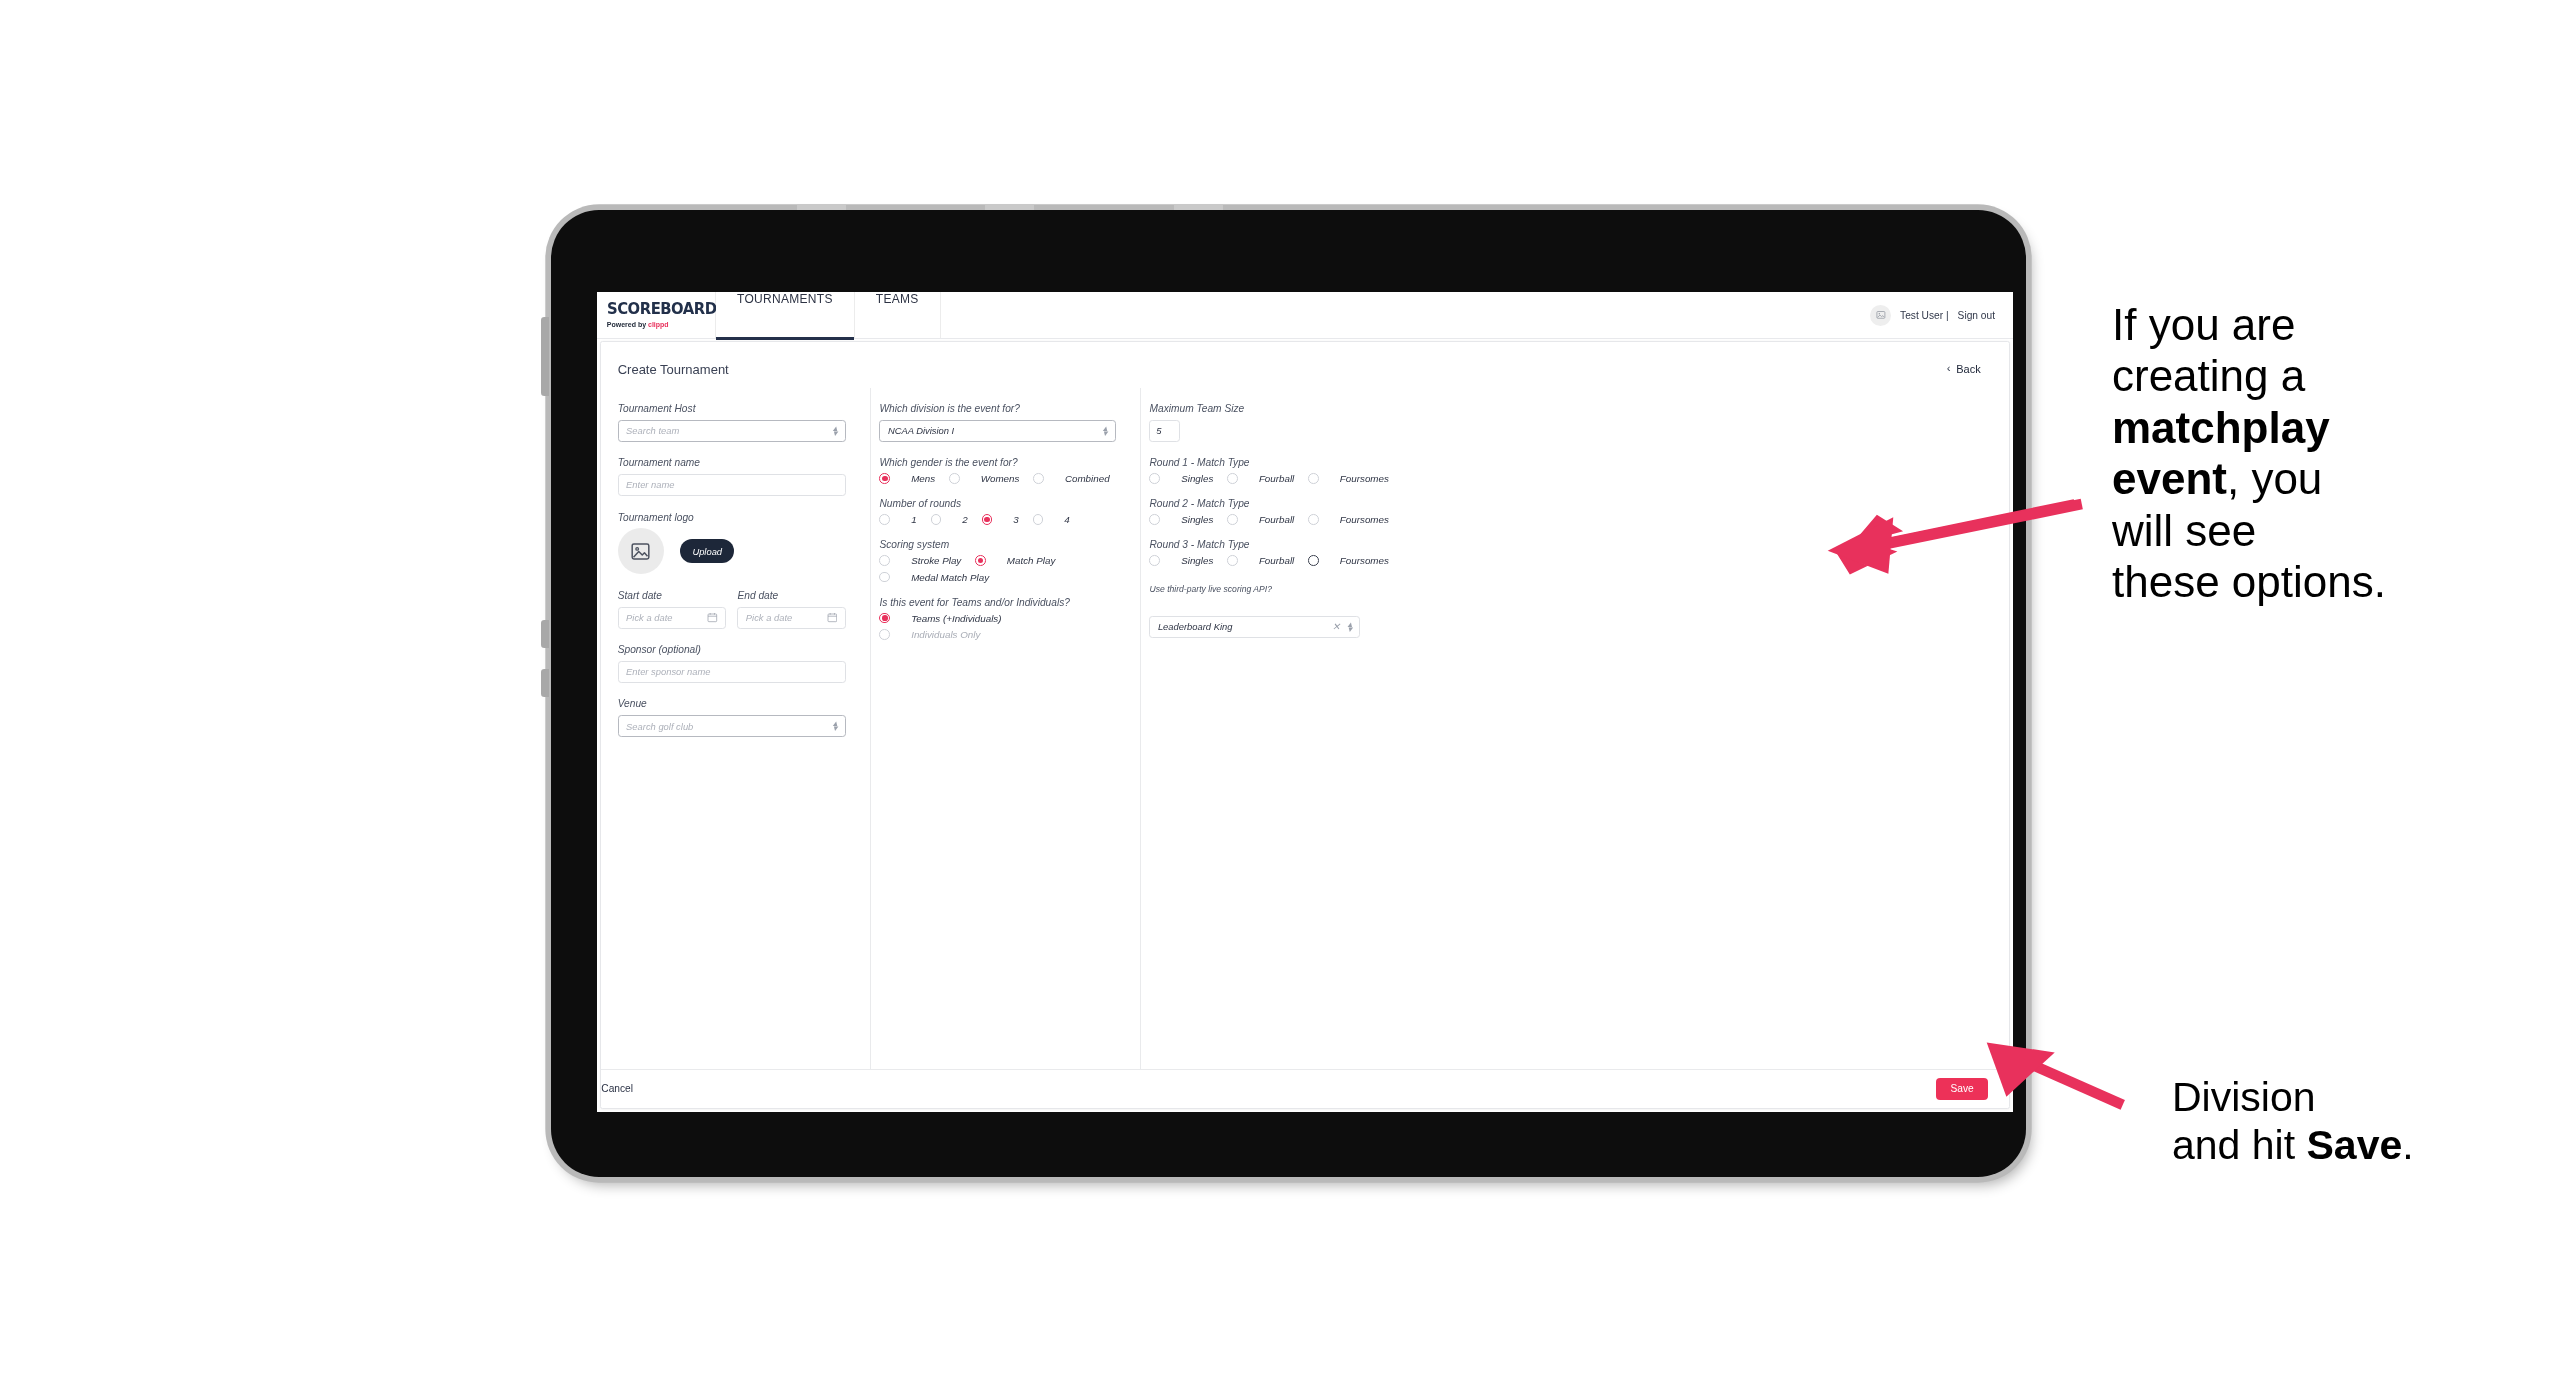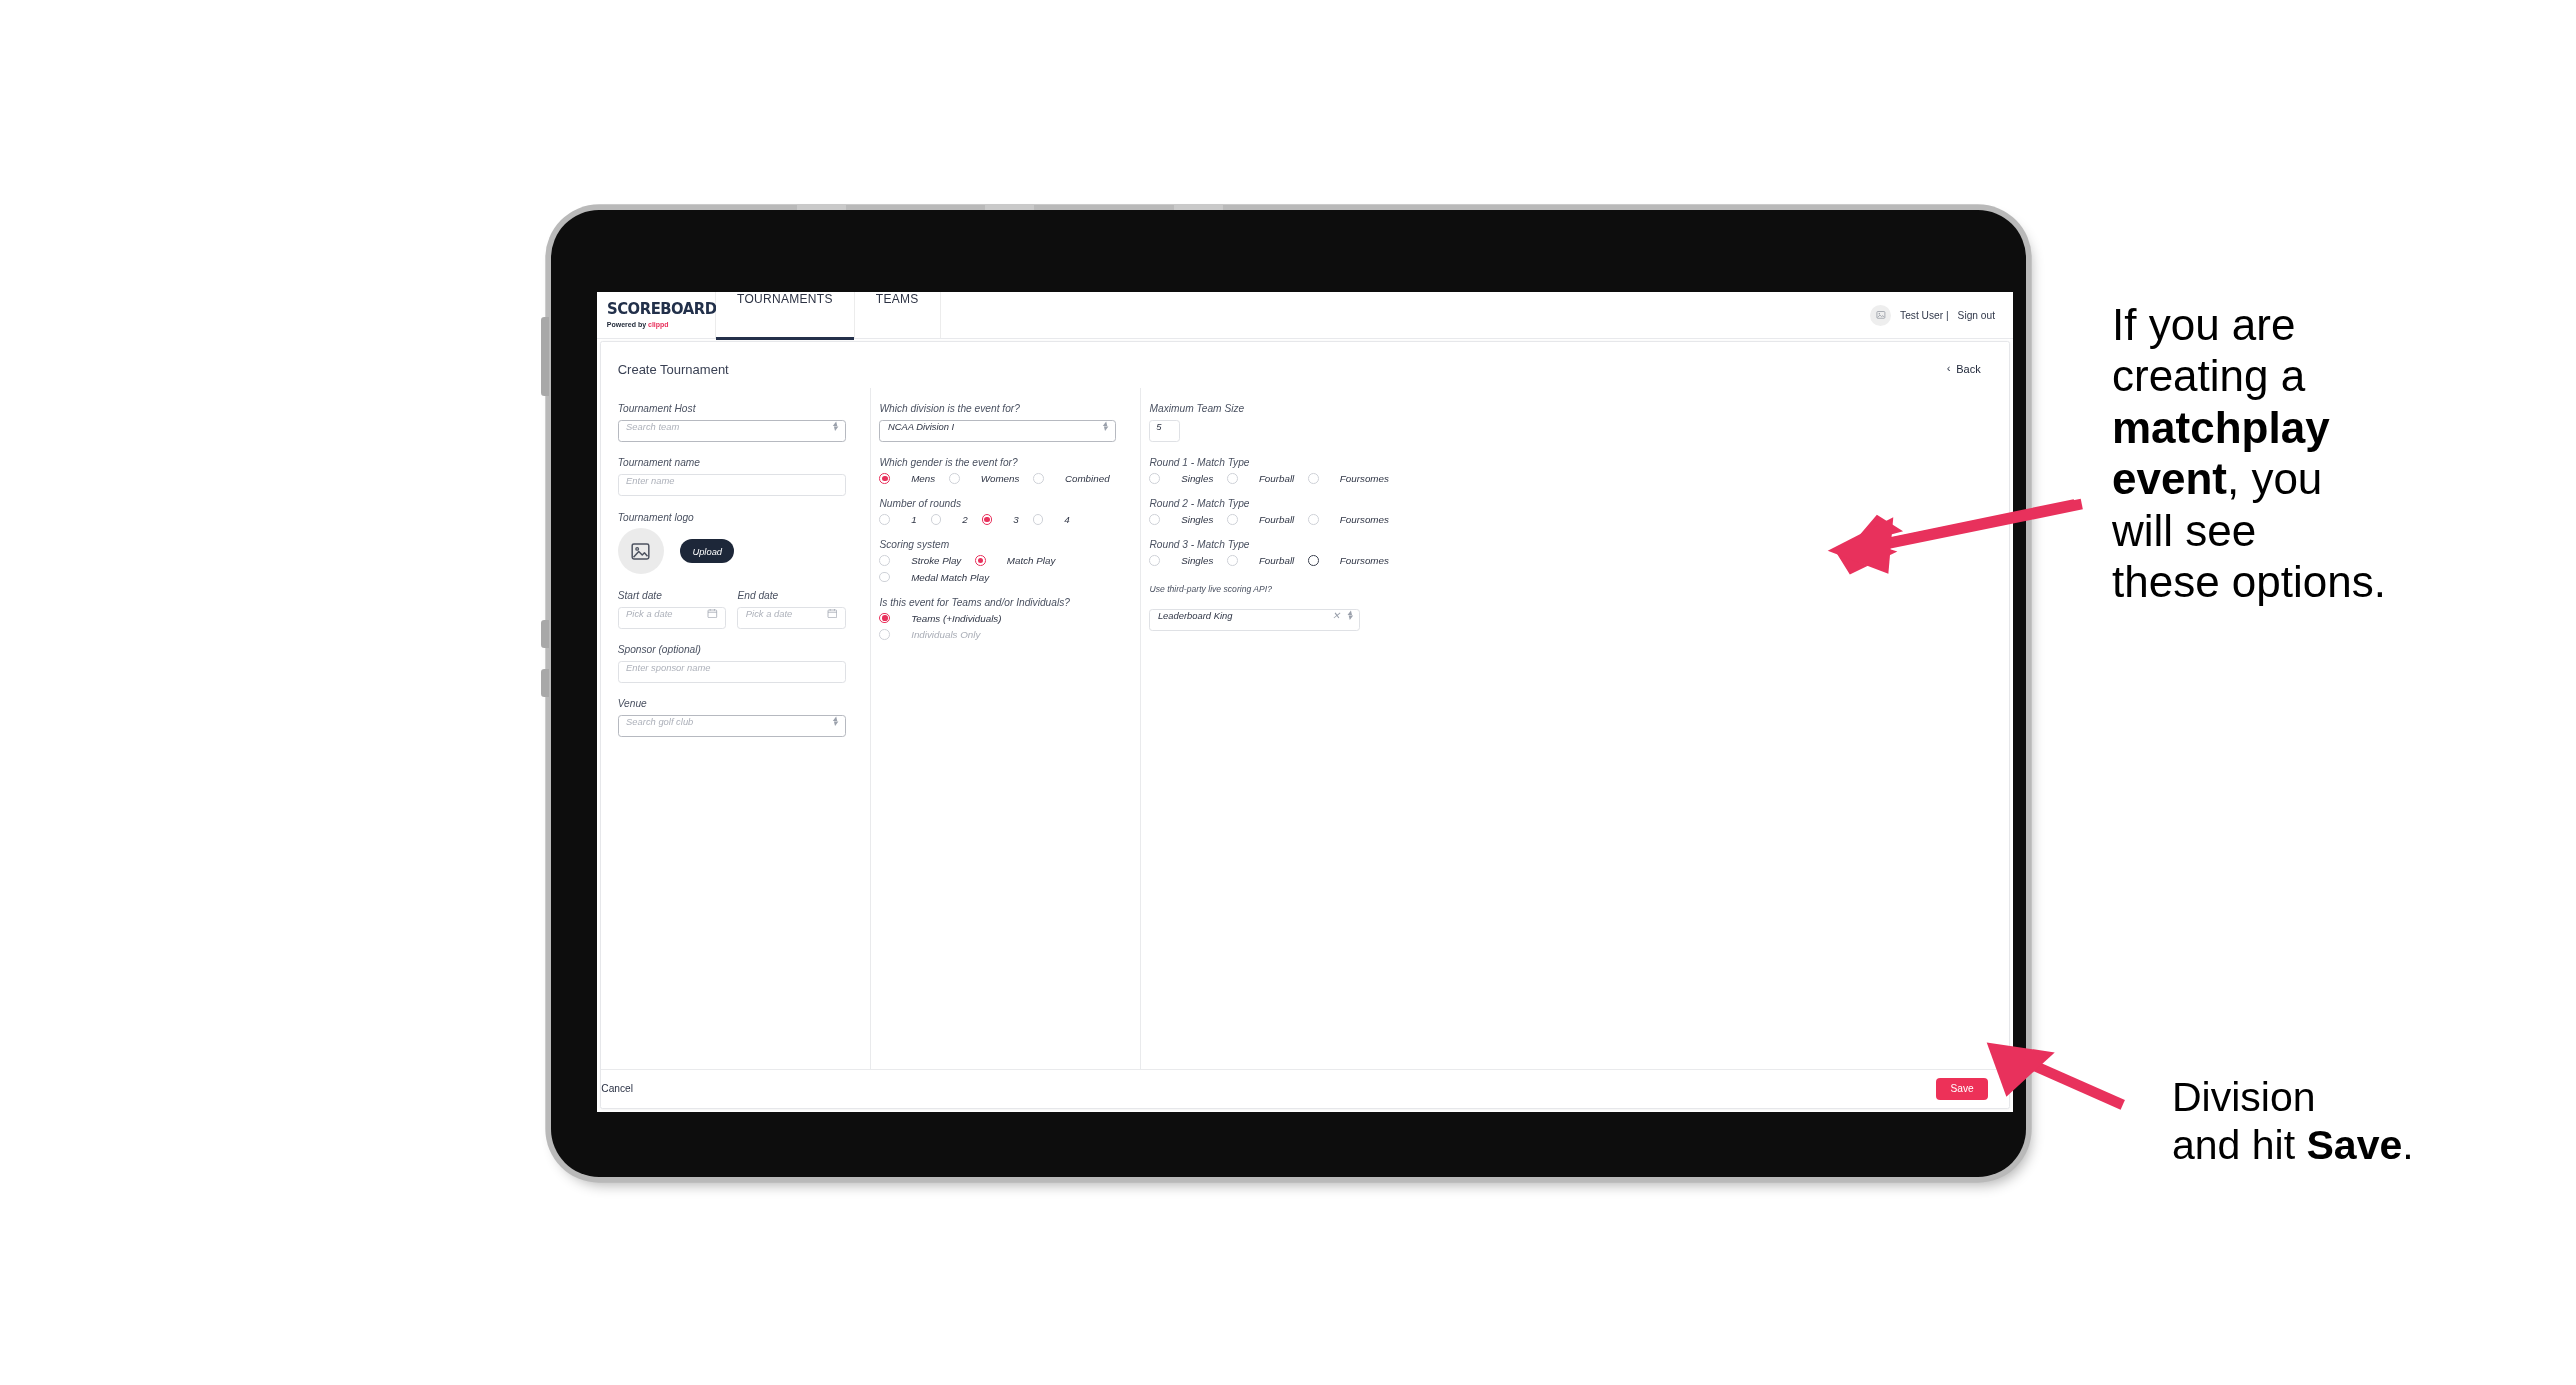--- a/index.html
+++ b/index.html
@@ -175,20 +175,21 @@
     margin-bottom: 5.7px;
   }
   .field-group { margin-bottom: 15.6px; }
 
   .input-box {
     height: 22px;
     border: 0.8px solid #b6b9c0;
     border-radius: 3.3px;
     background: #fff;
     display: flex;
+    align-items: center;
     padding: 0 7.4px;
     box-sizing: border-box;
     font-size: 9.4px;
   }
   .input-box.light { border-color: #dfe1e5; }
   .input-placeholder { color: #adb1ba; flex: 1; }
   .input-value { color: #2f3545; flex: 1; }
   .updown {
     color: #9aa0ab;
     font-size: 9px;
@@ -259,21 +260,21 @@
   .group-label {
     font-size: 10.2px;
     color: #4a5161;
     margin-bottom: 4.9px;
   }
   .radio-group { margin-bottom: 14px; }
 
   
   #team-size-box { width: 31px; padding: 0 5.7px; }
   #api-select { width: 211px; }
-  .small-label { font-size: 8.6px; color: #4a5161; margin-bottom: 15px; }
+  .small-label { font-size: 8.6px; color: #4a5161; margin-bottom: 22px; }
 
   
   #card-footer {
     border-top: 0.8px solid #e9eaec;
     height: 38px;
     display: flex;
     align-items: center;
     justify-content: space-between;
     gap: 6px;
     padding-right: 21px;

